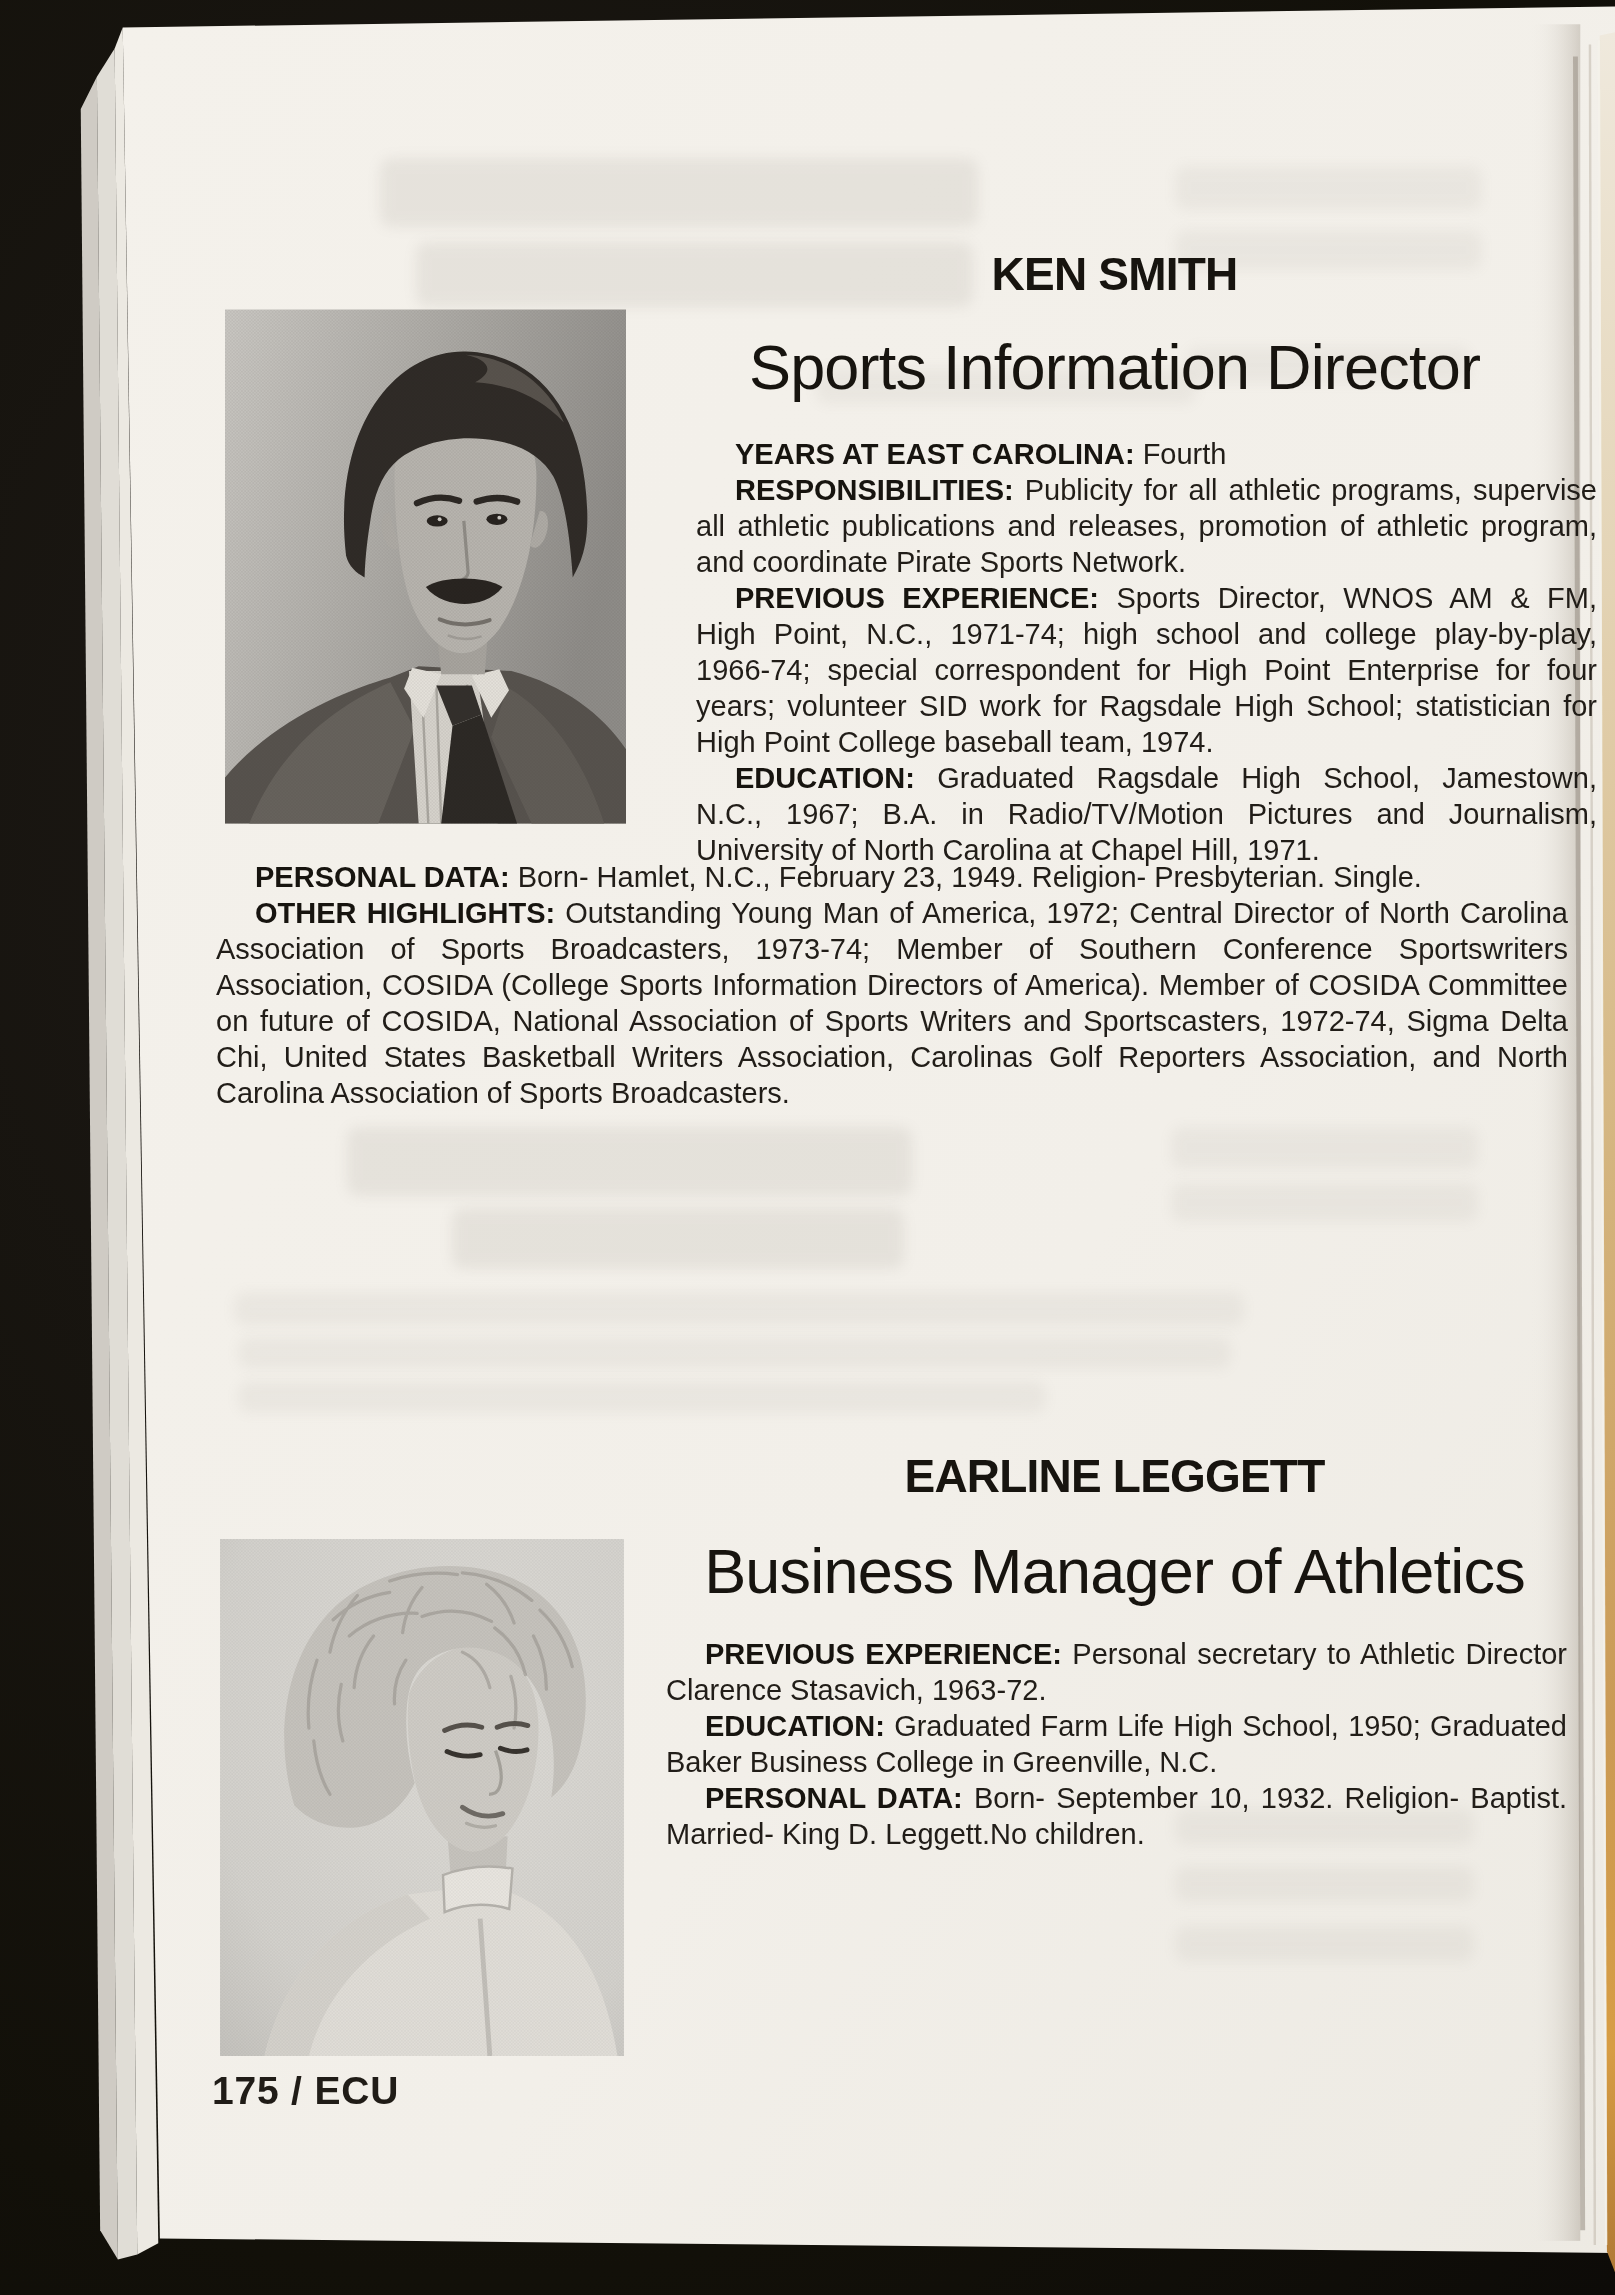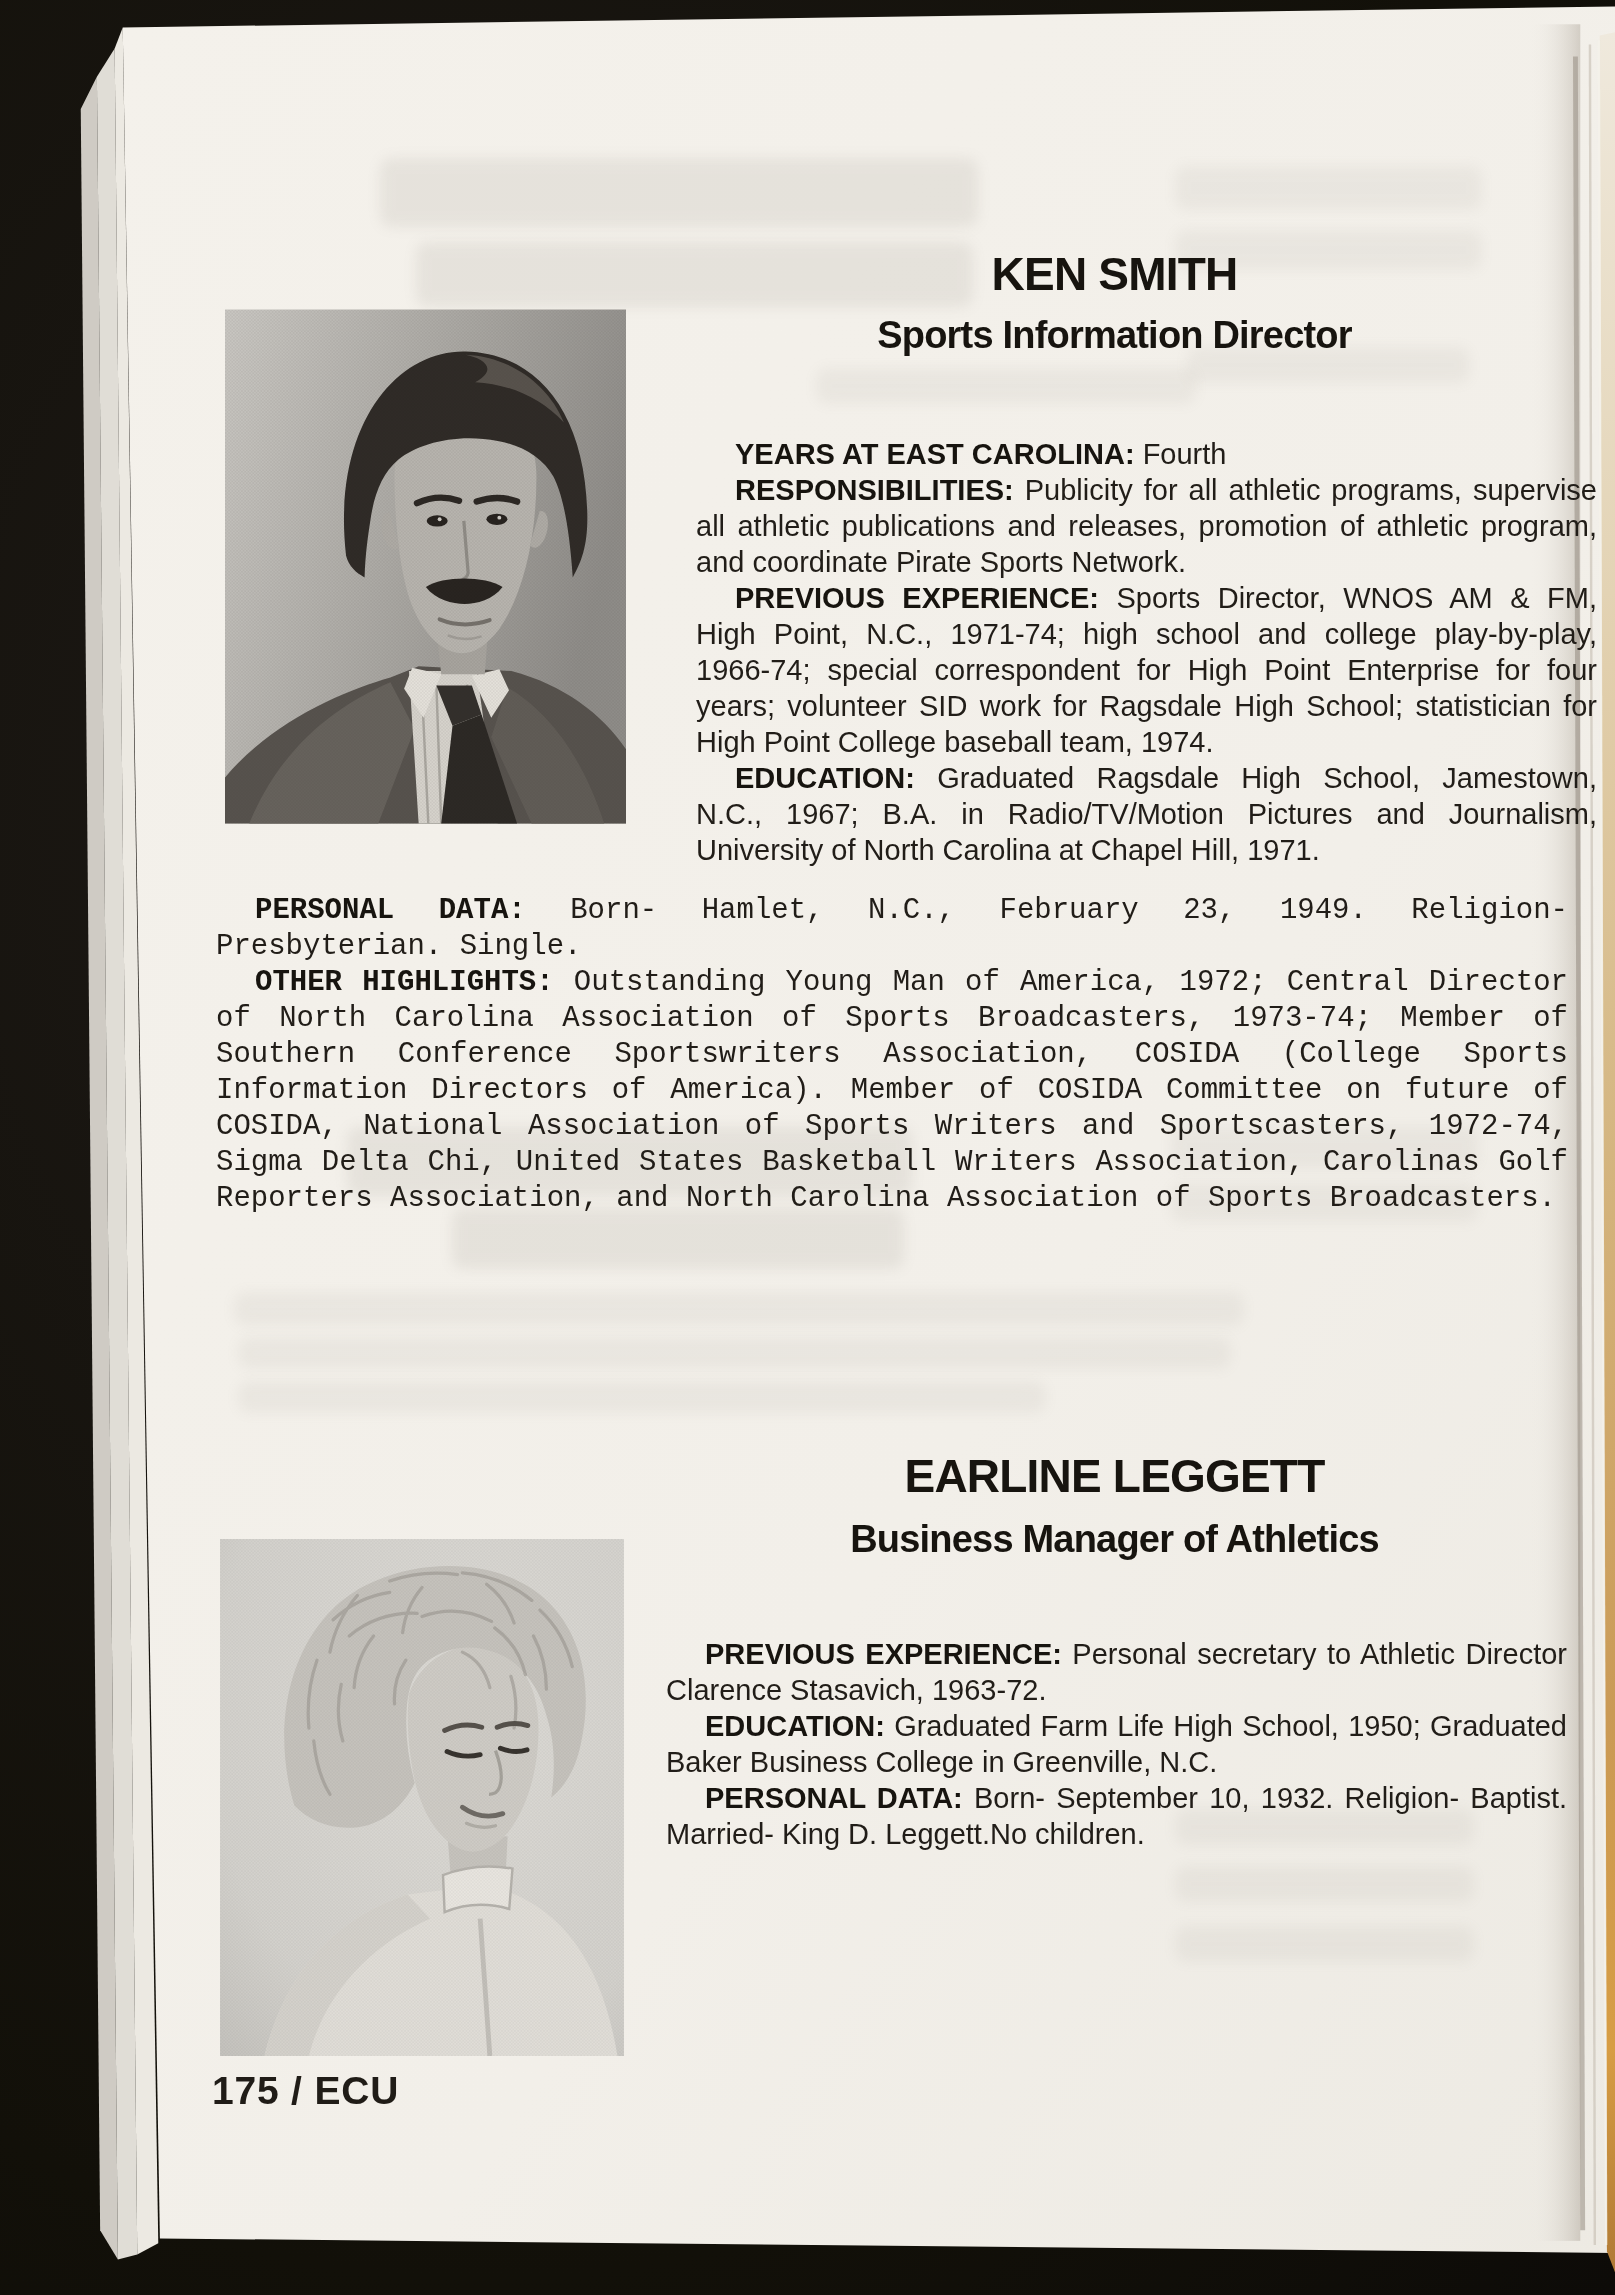--- a/index.html
+++ b/index.html
@@ -17,21 +17,21 @@
   .g-line { opacity:.085; }
 
   .abs { position:absolute; }
   .name {
     left:662px; width:905px; text-align:center;
     font-weight:700; font-size:46px; line-height:1; letter-spacing:-0.8px;
     color:#17140f;
   }
   .role {
     left:662px; width:905px; text-align:center;
-    font-weight:700; font-size:38px; line-height:1; letter-spacing:-0.8px;
+    font-weight:400; font-size:63px; line-height:1; letter-spacing:-0.8px;
     color:#17140f;
   }
   .photo { position:absolute; display:block; }
   .col {
     position:absolute; font-size:29px; line-height:36px; color:#211d18;
     text-align:justify;
   }
   .col p { margin:0; text-indent:39px; }
   .lbl { font-weight:700; color:#17140f; }
   .lbl::after { content:" "; }
@@ -157,21 +157,21 @@
     <rect width="497" height="637" fill="url(#ht)"></rect>
   </svg>
 
   <div class="col" style="left:696px; top:436px; width:901px;">
     <p><span class="lbl">YEARS AT EAST CAROLINA:</span><span>Fourth</span></p>
     <p><span class="lbl">RESPONSIBILITIES:</span><span>Publicity for all athletic programs, supervise all athletic publications and releases, promotion of athletic program, and coordinate Pirate Sports Network.</span></p>
     <p><span class="lbl">PREVIOUS EXPERIENCE:</span><span>Sports Director, WNOS AM &amp; FM, High Point, N.C., 1971-74; high school and college play-by-play, 1966-74; special correspondent for High Point Enterprise for four years; volunteer SID work for Ragsdale High School; statistician for High Point College baseball team, 1974.</span></p>
     <p><span class="lbl">EDUCATION:</span><span>Graduated Ragsdale High School, Jamestown, N.C., 1967; B.A. in Radio/TV/Motion Pictures and Journalism, University of North Carolina at Chapel Hill, 1971.</span></p>
   </div>
 
-  <div class="col fw" style="left:216px; top:893px; width:1352px;font-family:Liberation Mono, monospace;">
+  <div class="col fw" style="left:216px; top:859px; width:1352px;">
     <p><span class="lbl">PERSONAL DATA:</span><span>Born- Hamlet, N.C., February 23, 1949. Religion- Presbyterian. Single.</span></p>
     <p><span class="lbl">OTHER HIGHLIGHTS:</span><span>Outstanding Young Man of America, 1972; Central Director of North Carolina Association of Sports Broadcasters, 1973-74; Member of Southern Conference Sportswriters Association, COSIDA (College Sports Information Directors of America). Member of COSIDA Committee on future of COSIDA, National Association of Sports Writers and Sportscasters, 1972-74, Sigma Delta Chi, United States Basketball Writers Association, Carolinas Golf Reporters Association, and North Carolina Association of Sports Broadcasters.</span></p>
   </div>
 
   <h1 class="abs name" style="top:1422px;">EARLINE LEGGETT</h1>
   <h2 class="abs role" style="top:1488px;">Business Manager of Athletics</h2>
 
   <svg class="photo" style="left:220px; top:1539px;" width="404" height="517" viewBox="0 0 500 640">
     <defs>
       <radialGradient id="ebg" cx="0.6" cy="0.35" r="0.9">

